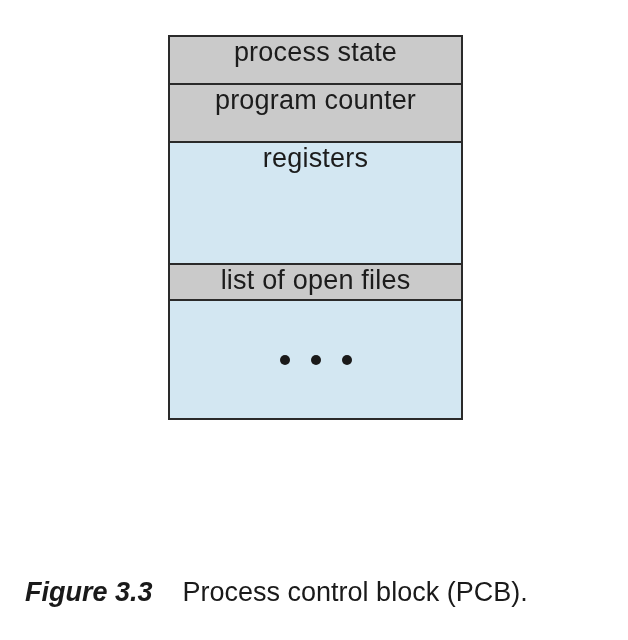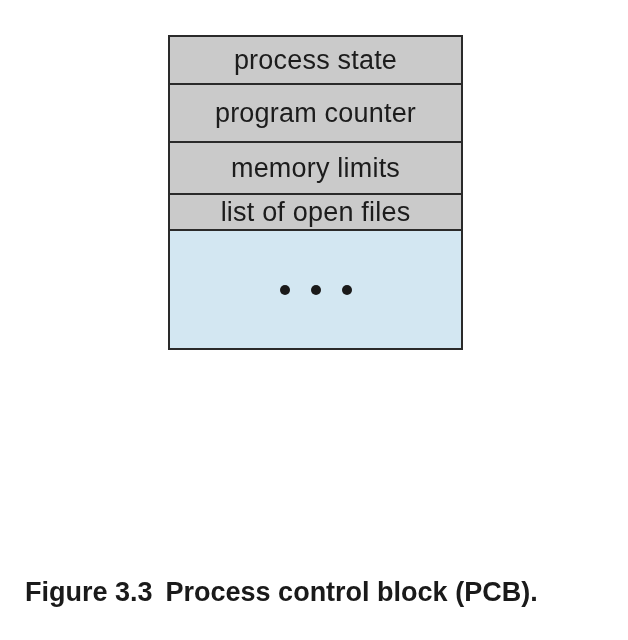--- a/index.html
+++ b/index.html
@@ -25,21 +25,21 @@
     width: 295px;
     border: 2px solid #2a2a2a;
     box-sizing: border-box;
     display: flex;
     flex-direction: column;
   }
   .pcb-row {
     box-sizing: border-box;
     border-bottom: 2px solid #2a2a2a;
     display: flex;
-    align-items: center;
+    align-items: flex-start;
     justify-content: center;
     font-size: 27px;
     color: #1c1c1c;
     letter-spacing: 0.2px;
   }
   .pcb-row:last-child { border-bottom: none; }
   .row-gray { background: #cacaca; }
   .row-blue { background: #d3e7f2; }
   .r0 { height: 48px; }
   .r1 { height: 51px; }
@@ -64,40 +64,41 @@
   .caption {
     position: absolute;
     left: 25px;
     top: 577px;
     font-size: 27px;
     color: #1a1a1a;
     white-space: nowrap;
   }
   .caption .fig-label {
     font-weight: bold;
+    font-style: italic;
   }
   .caption .fig-text {
-    margin-left: 13px;
-    font-weight: bold;
+    margin-left: 30px;
+    font-weight: normal;
   }
 </style>
 </head>
 <body>
 
 <div class="canvas">
 
   <div class="pcb-box">
     <div class="pcb-row row-gray r0">
       <span>process state</span>
     </div>
     <div class="pcb-row row-gray r2">
       <span>program counter</span>
     </div>
-    <div class="pcb-row row-gray r4">
-      <span>memory limits</span>
+    <div class="pcb-row row-blue r3">
+      <span>registers</span>
     </div>
     <div class="pcb-row row-gray r5">
       <span>list of open files</span>
     </div>
     <div class="pcb-row row-blue r6 dots">
       <span class="dot"></span>
       <span class="dot"></span>
       <span class="dot"></span>
     </div>
   </div>

